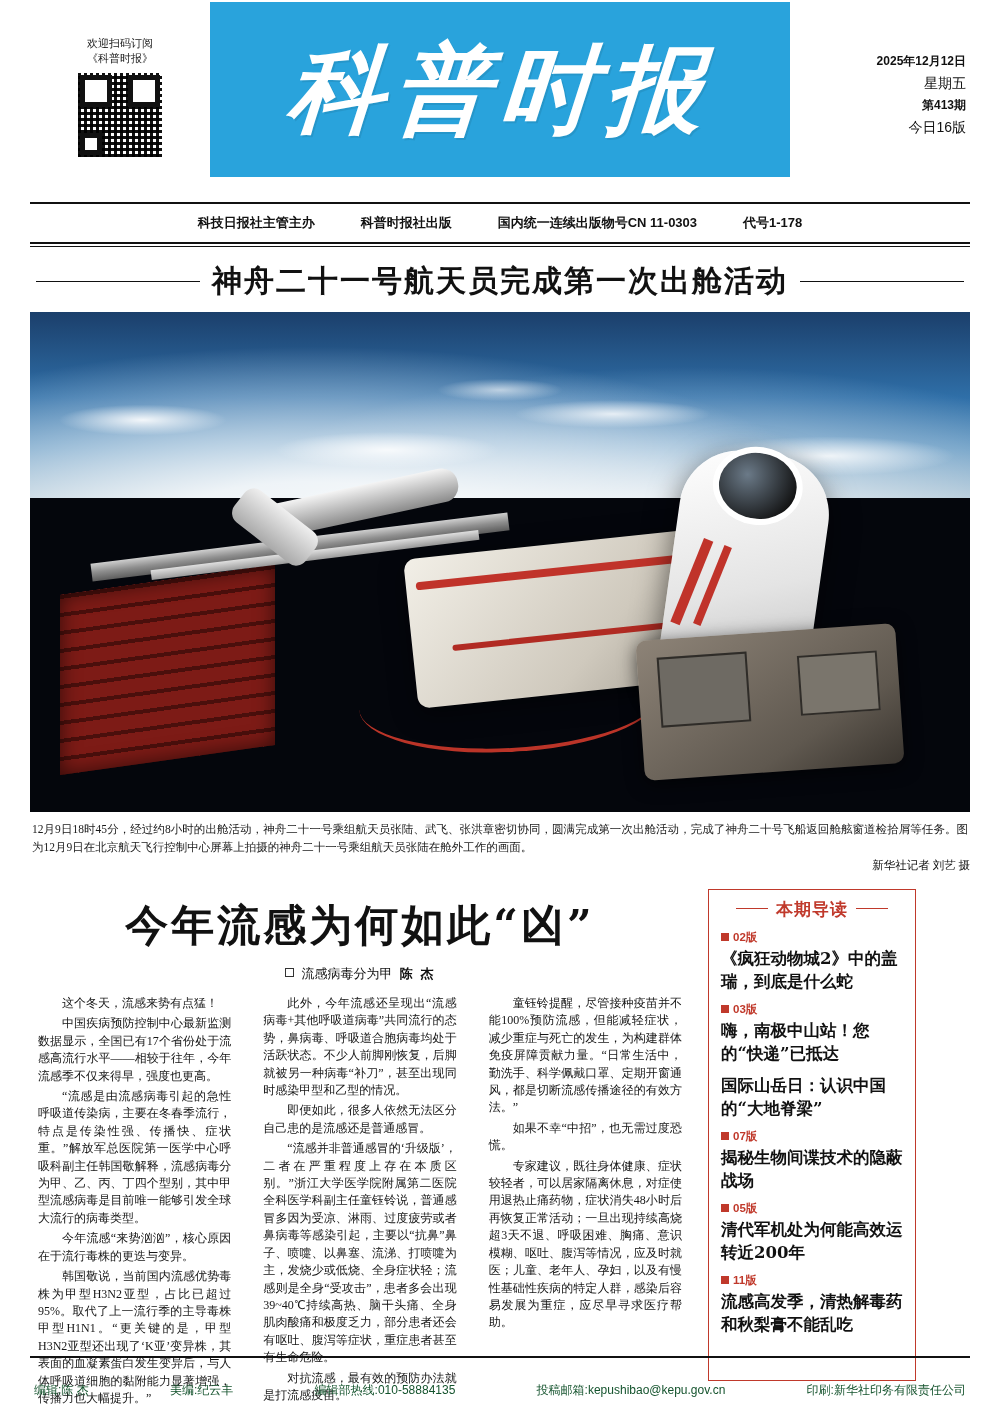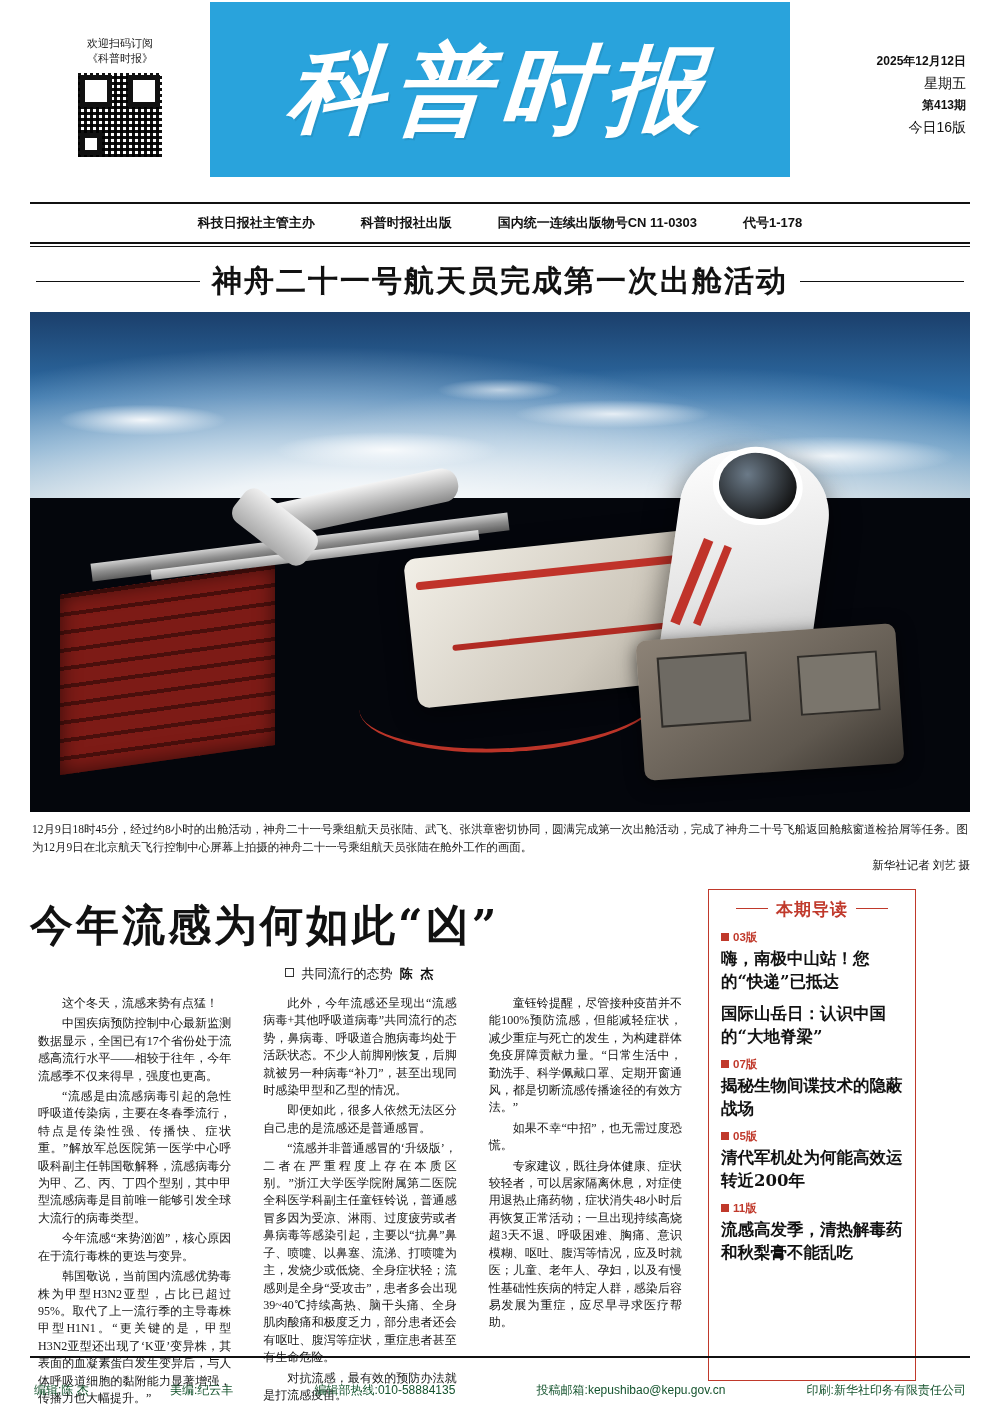--- a/index.html
+++ b/index.html
@@ -168,21 +168,21 @@
     width:940px; margin:0 auto; padding:8px 2px 0;
     font-size:11.5px; line-height:18px; color:#1a1a1a;
     font-family:"Liberation Serif", serif; text-align:justify;
   }
   .photo-credit { text-align:right; font-size:11.5px; padding-top:2px; }
 
   
   .content { display:flex; gap:18px; padding-top:16px; }
   .left-col { width:660px; }
   .big-head {
-    text-align:left; font-family:"DejaVu Serif", serif; font-weight:bold;
+    text-align:center; font-family:"DejaVu Serif", serif; font-weight:bold;
     font-size:43px; letter-spacing:3px; margin:8px 0 10px;
   }
   .byline { text-align:center; font-size:13px; font-family:"Liberation Sans", sans-serif; margin-bottom:12px; }
   .byline .box { display:inline-block; width:9px; height:9px; border:1px solid #333; margin-right:8px; vertical-align:1px; }
   .byline b { letter-spacing:2px; }
   .cols3 { display:flex; gap:16px; }
   .cols3 .col { flex:1; }
   .cols3 p {
     margin:0 8px 3px; font-size:12px; line-height:17.4px; text-align:justify;
     text-indent:2em; color:#151515;
@@ -279,21 +279,21 @@
     </div>
     <div class="photo-caption">12月9日18时45分，经过约8小时的出舱活动，神舟二十一号乘组航天员张陆、武飞、张洪章密切协同，圆满完成第一次出舱活动，完成了神舟二十号飞船返回舱舷窗道检拾屑等任务。图为12月9日在北京航天飞行控制中心屏幕上拍摄的神舟二十一号乘组航天员张陆在舱外工作的画面。</div>
     <div class="photo-credit">新华社记者 刘艺 摄</div>
   </div>
 
   <div class="content">
 
     <div class="left-col">
       <div class="big-head">今年流感为何如此“凶”</div>
       <div class="byline">
-        <span class="box"></span><span>共同流行的态势</span>&nbsp;&nbsp;<b>陈 杰</b>
+        <span class="box"></span><span>流感病毒分为甲</span>&nbsp;&nbsp;<b>陈 杰</b>
       </div>
       <div class="cols3">
         <div class="col">
           <p>这个冬天，流感来势有点猛！</p>
           <p>中国疾病预防控制中心最新监测数据显示，全国已有17个省份处于流感高流行水平——相较于往年，今年流感季不仅来得早，强度也更高。</p>
           <p>“流感是由流感病毒引起的急性呼吸道传染病，主要在冬春季流行，特点是传染性强、传播快、症状重。”解放军总医院第一医学中心呼吸科副主任韩国敬解释，流感病毒分为甲、乙、丙、丁四个型别，其中甲型流感病毒是目前唯一能够引发全球大流行的病毒类型。</p>
           <p>今年流感“来势汹汹”，核心原因在于流行毒株的更迭与变异。</p>
           <p>韩国敬说，当前国内流感优势毒株为甲型H3N2亚型，占比已超过95%。取代了上一流行季的主导毒株甲型H1N1。“更关键的是，甲型H3N2亚型还出现了‘K亚’变异株，其表面的血凝素蛋白发生变异后，与人体呼吸道细胞的黏附能力显著增强，传播力也大幅提升。”</p>
         </div>
         <div class="col">
@@ -308,20 +308,24 @@
           <p>专家建议，既往身体健康、症状较轻者，可以居家隔离休息，对症使用退热止痛药物，症状消失48小时后再恢复正常活动；一旦出现持续高烧超3天不退、呼吸困难、胸痛、意识模糊、呕吐、腹泻等情况，应及时就医；儿童、老年人、孕妇，以及有慢性基础性疾病的特定人群，感染后容易发展为重症，应尽早寻求医疗帮助。</p>
         </div>
       </div>
     </div>
 
     <div class="guide">
       <div class="guide-title">
         <span class="dash"></span><span>本期导读</span><span class="dash"></span>
       </div>
 
+      <div class="guide-item">
+        <div class="pg"><span class="sq"></span><span>02版</span></div>
+        <div class="txt">《疯狂动物城2》中的盖瑞，到底是什么蛇</div>
+      </div>
 
       <div class="guide-item">
         <div class="pg"><span class="sq"></span><span>03版</span></div>
         <div class="txt">嗨，南极中山站！您的“快递”已抵达</div>
       </div>
 
       <div class="guide-item">
         <div class="txt">国际山岳日：认识中国的“大地脊梁”</div>
       </div>
 

